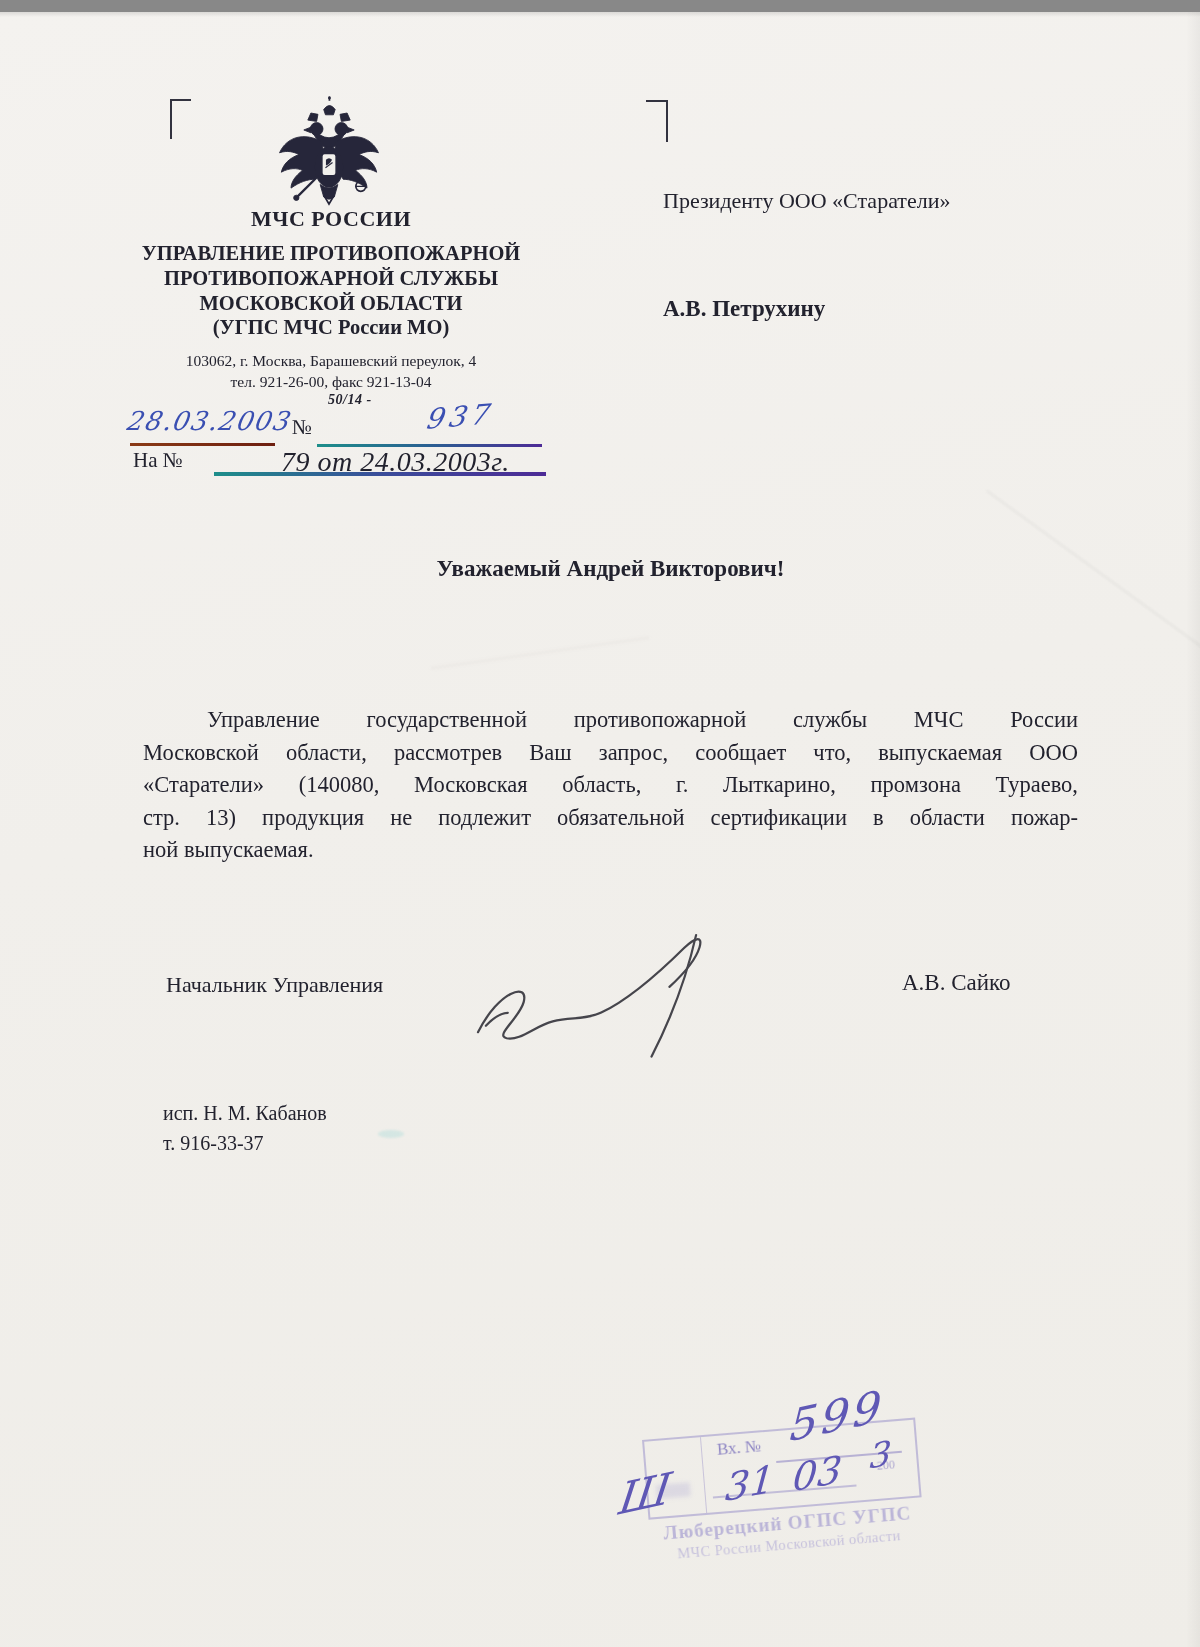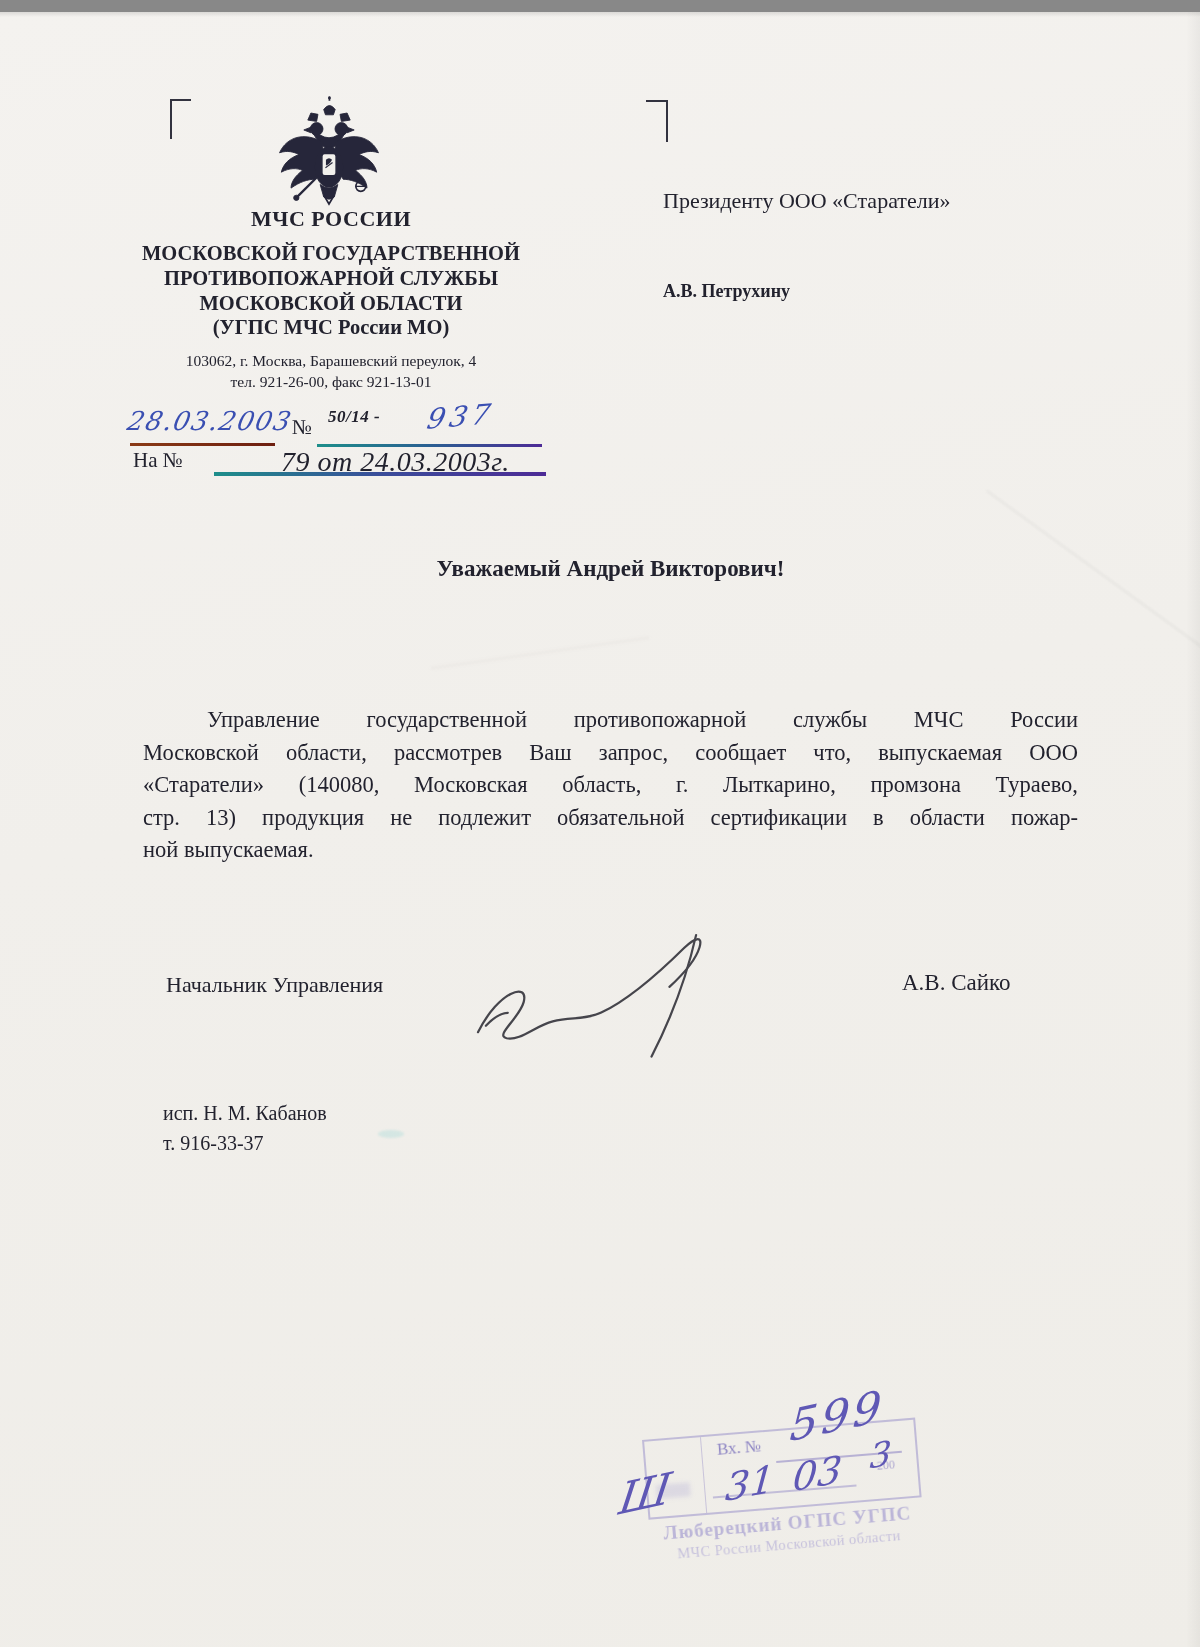--- a/index.html
+++ b/index.html
@@ -28,32 +28,32 @@
   .lh-org{font-size:22px;font-weight:bold;letter-spacing:.5px;margin-bottom:9px;}
   .lh-dept{font-size:20.5px;font-weight:bold;line-height:24.8px;}
   .lh-addr{font-size:15.5px;line-height:20.5px;margin-top:11px;}
   
   .hw{font-style:italic;font-family:"DejaVu Serif",serif;color:#3a4fb2;}
   .ref-date{left:128px;top:394px;width:150px;font-size:26px;letter-spacing:1.5px;
     transform:skewX(-13deg);}
   .ul1{left:130px;top:431px;width:145px;height:2.6px;
     background:linear-gradient(to right,#8a3a16,#6d1f10);}
   .no-label{left:292px;top:403px;font-size:21px;}
-  .no-printed{left:328px;top:395px;font-size:17px;font-weight:bold;font-style:italic;letter-spacing:.5px;}
+  .no-printed{left:328px;top:380px;font-size:14px;font-weight:bold;font-style:italic;letter-spacing:.5px;}
   .no-hw{left:428px;top:388px;font-size:28px;letter-spacing:4px;
     transform:skewX(-15deg) rotate(-5deg);}
   .ul2{left:317px;top:432px;width:225px;height:2.6px;
     background:linear-gradient(to right,#1d8e8a,#2a5f92,#4d2b96);}
   .reply-label{left:133px;top:436px;font-size:21px;}
   .reply-val{left:281px;top:434px;font-size:28px;font-style:italic;letter-spacing:.5px;}
   .ul3{left:214px;top:460px;width:332px;height:3.6px;
     background:linear-gradient(to right,#1d8e8a,#3a4d9a,#4d2b96);}
   
   .rcpt1{left:663px;top:176px;font-size:22px;}
-  .rcpt2{left:663px;top:269px;font-size:18px;font-weight:bold;}
+  .rcpt2{left:663px;top:284px;font-size:23px;font-weight:bold;}
   
   .salut{left:143px;top:544px;width:935px;text-align:center;font-size:23px;font-weight:bold;}
   .body-par{left:143px;top:692px;width:935px;font-size:22.5px;line-height:32.6px;}
   .jline{text-align:justify;text-align-last:justify;}
   .indent{text-indent:64px;}
   
   .sign-title{left:166px;top:960px;font-size:22px;}
   .sign-name{left:902px;top:958px;font-size:23px;font-weight:normal;text-align:right;}
   .sig-svg{left:468px;top:922px;width:290px;height:132px;transform:rotate(-2deg);}
   
@@ -130,27 +130,27 @@
       <path d="M90.5 102 h11 M96 95 v-3 M94 93.5 h4" fill="none" stroke-width="1.6"></path>
     </g>
 
     <rect x="52" y="65" width="16" height="25" rx="3" fill="#f2f0ec" stroke="#26263a" stroke-width="1.6"></rect>
     <path d="M56.5 72 q3.5-3.5 7 0 q-2.5 5 -7 6.5 Z" fill="#26263a"></path>
     <path d="M56 81 l8-6" stroke="#26263a" stroke-width="1.2"></path>
   </svg>
 
   <div class="abs lh">
     <div class="lh-org">МЧС РОССИИ</div>
-    <div class="lh-dept">МОСКОВСКОЙ ГОСУДАРСТВЕННОЙ</div>
+    <div class="lh-dept">УПРАВЛЕНИЕ ПРОТИВОПОЖАРНОЙ</div>
     <div class="lh-dept">ПРОТИВОПОЖАРНОЙ СЛУЖБЫ</div>
     <div class="lh-dept">МОСКОВСКОЙ ОБЛАСТИ</div>
     <div class="lh-dept">(УГПС МЧС России МО)</div>
     <div class="lh-addr">
       <div>103062,  г. Москва,  Барашевский переулок, 4</div>
-      <div>тел. 921-26-00, факс 921-13-01</div>
+      <div>тел. 921-26-00, факс 921-13-04</div>
     </div>
   </div>
 
   <div class="abs hw ref-date">28.03.2003</div>
   <div class="abs ul1"></div>
   <div class="abs no-label">№</div>
   <div class="abs no-printed">50/14 -</div>
   <div class="abs hw no-hw">937</div>
   <div class="abs ul2"></div>
   <div class="abs reply-label">На №</div>

